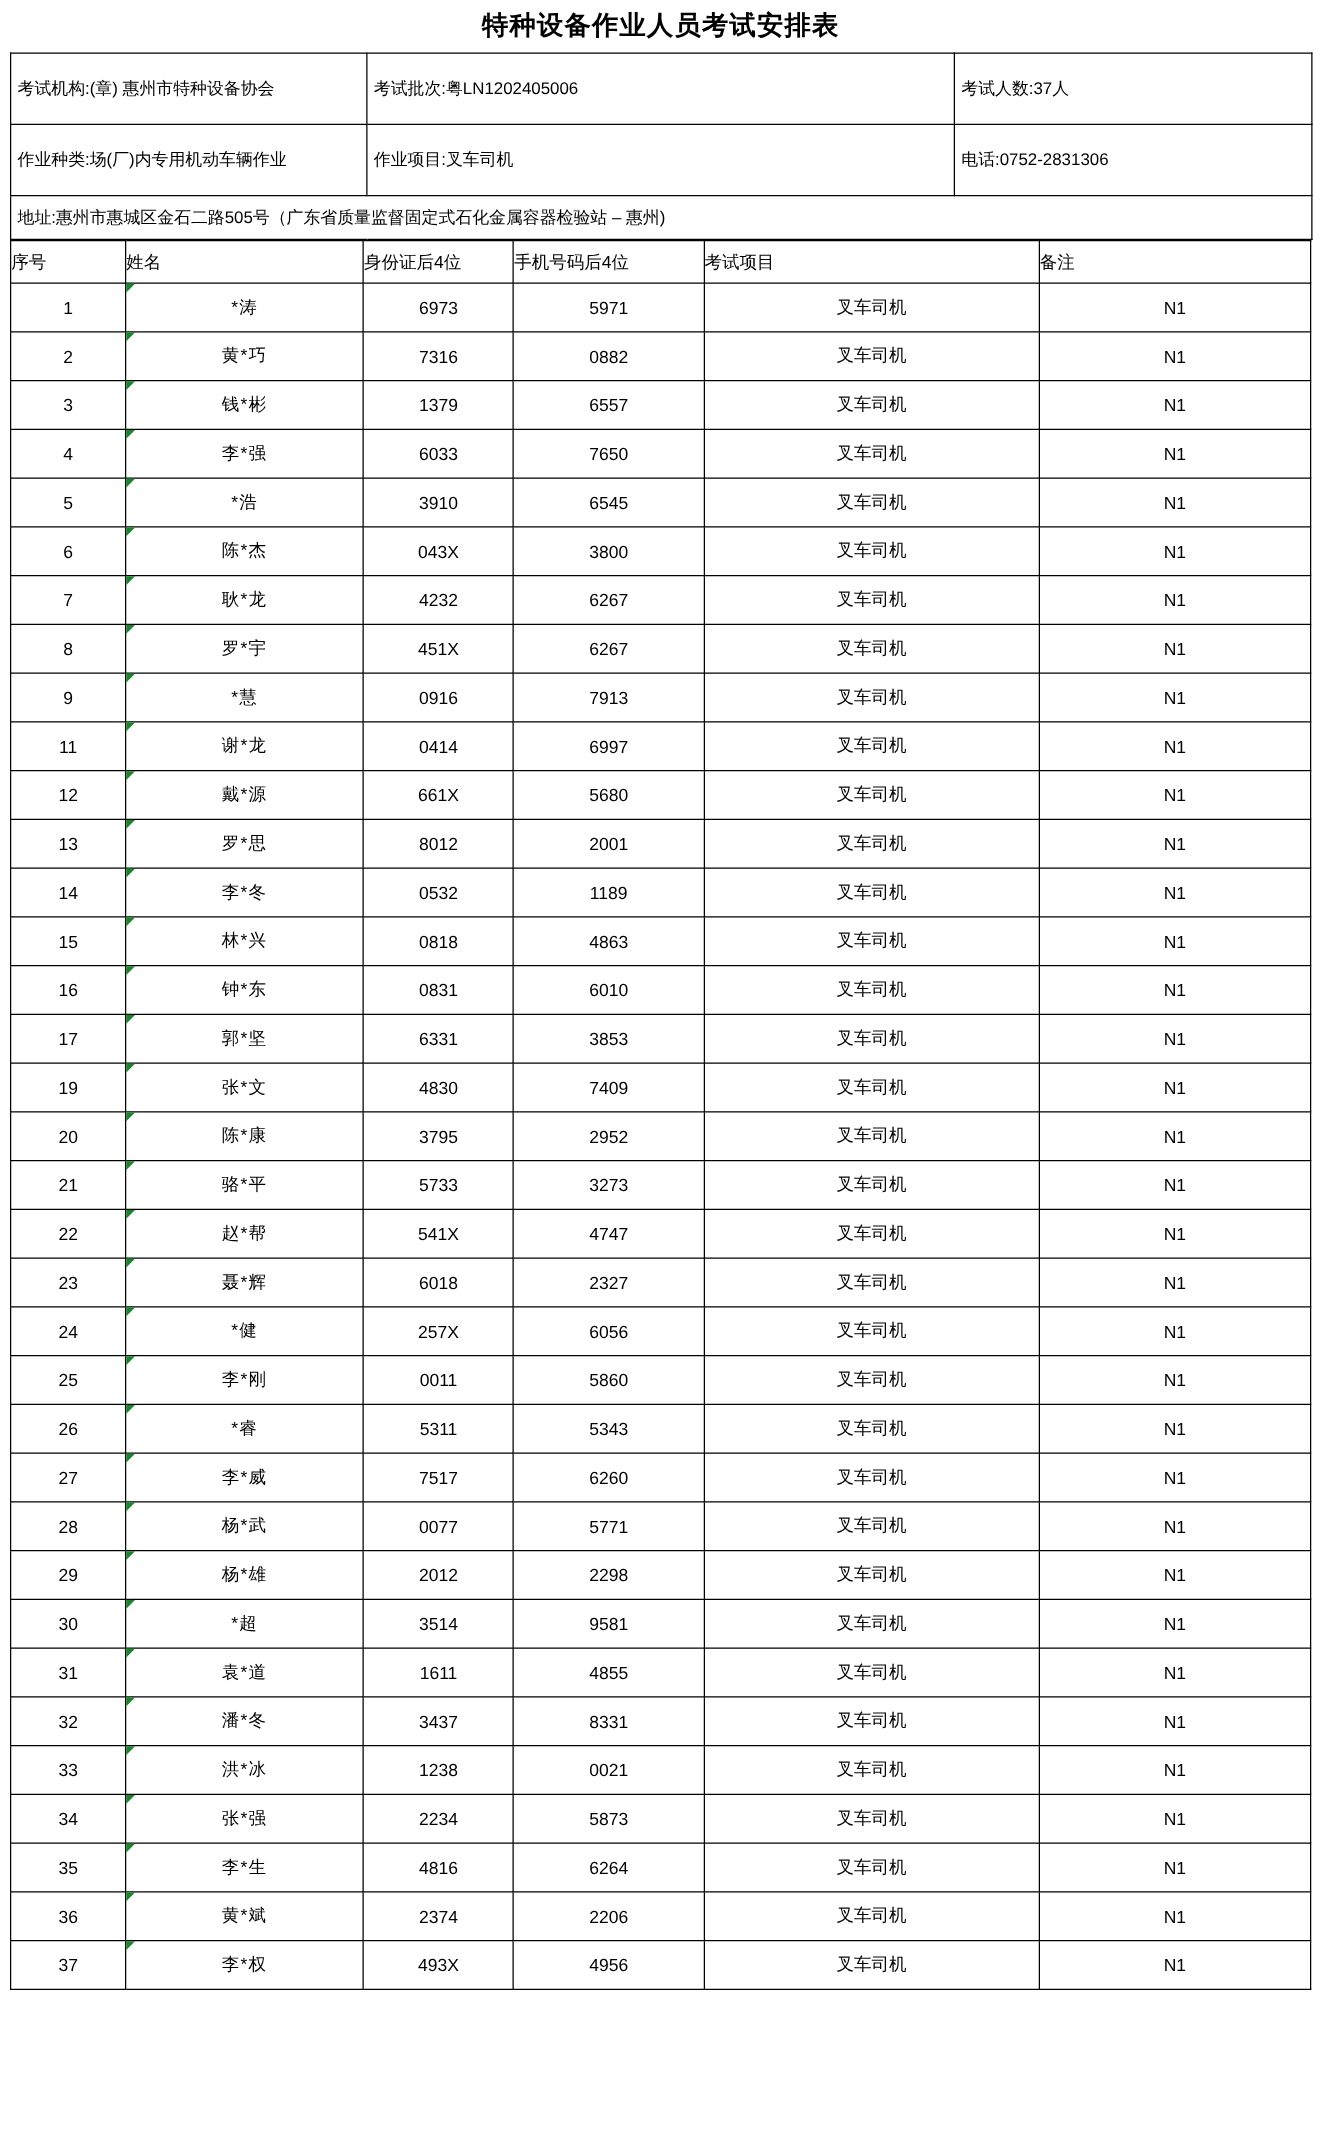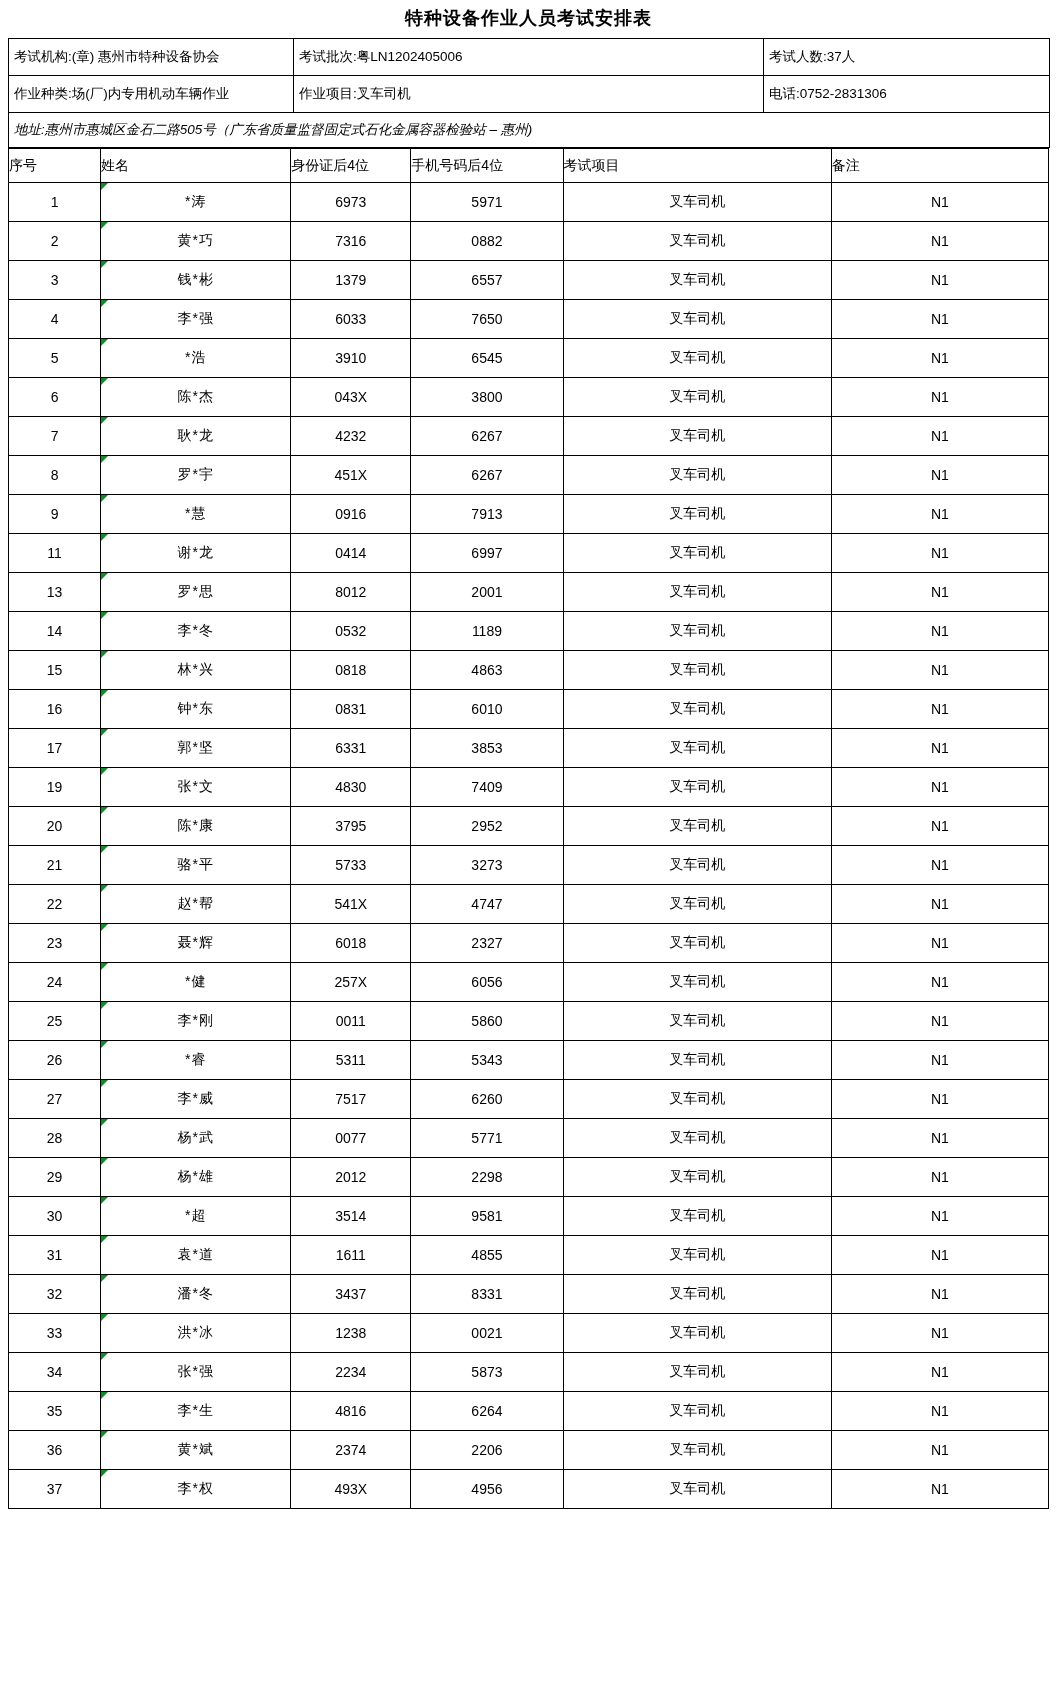--- a/index.html
+++ b/index.html
@@ -12,49 +12,48 @@
     font-family: "Liberation Sans", "DejaVu Sans", sans-serif;
     color: #000000;
   }
   .page {
     width: 1057px;
     box-sizing: border-box;
     padding: 0 8px;
   }
   .doc-title {
     text-align: center;
-    font-size: 18px;
+    font-size: 21px;
     font-weight: bold;
     letter-spacing: 1px;
     padding: 6px 0 8px 0;
   }
   table {
     border-collapse: collapse;
     width: 100%;
     table-layout: fixed;
   }
   td, th {
     border: 1px solid #000000;
     font-size: 13.5px;
     font-weight: normal;
     padding: 0;
     vertical-align: middle;
   }
   .meta td {
     height: 28px;
-    padding: 4px 5px;
+    padding: 14px 5px;
     text-align: left;
     white-space: nowrap;
     overflow: hidden;
   }
   .addr td {
     height: 30px;
     padding: 2px 5px;
     text-align: left;
-    font-style: italic;
   }
   .hdr th {
     height: 33px;
     text-align: left;
     font-size: 14px;
   }
   .data td {
     height: 38px;
     text-align: center;
     font-size: 14px;
@@ -207,20 +206,28 @@
         </tr>
         <tr class="data">
           <td>11</td>
           <td class="name mark">谢*龙</td>
           <td>0414</td>
           <td>6997</td>
           <td>叉车司机</td>
           <td>N1</td>
         </tr>
         <tr class="data">
+          <td>12</td>
+          <td class="name mark">戴*源</td>
+          <td>661X</td>
+          <td>5680</td>
+          <td>叉车司机</td>
+          <td>N1</td>
+        </tr>
+        <tr class="data">
           <td>13</td>
           <td class="name mark">罗*思</td>
           <td>8012</td>
           <td>2001</td>
           <td>叉车司机</td>
           <td>N1</td>
         </tr>
         <tr class="data">
           <td>14</td>
           <td class="name mark">李*冬</td>

